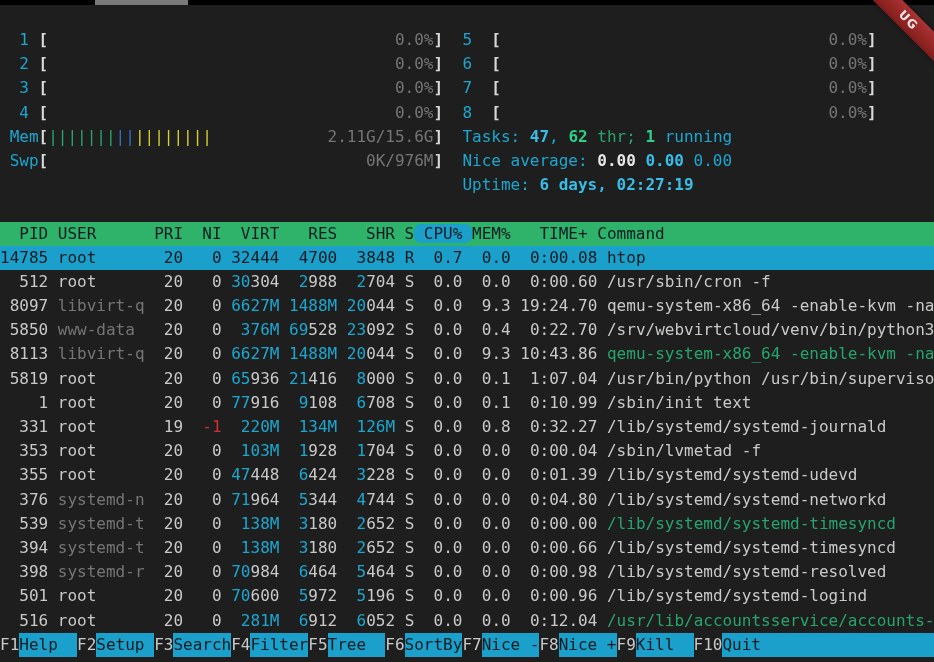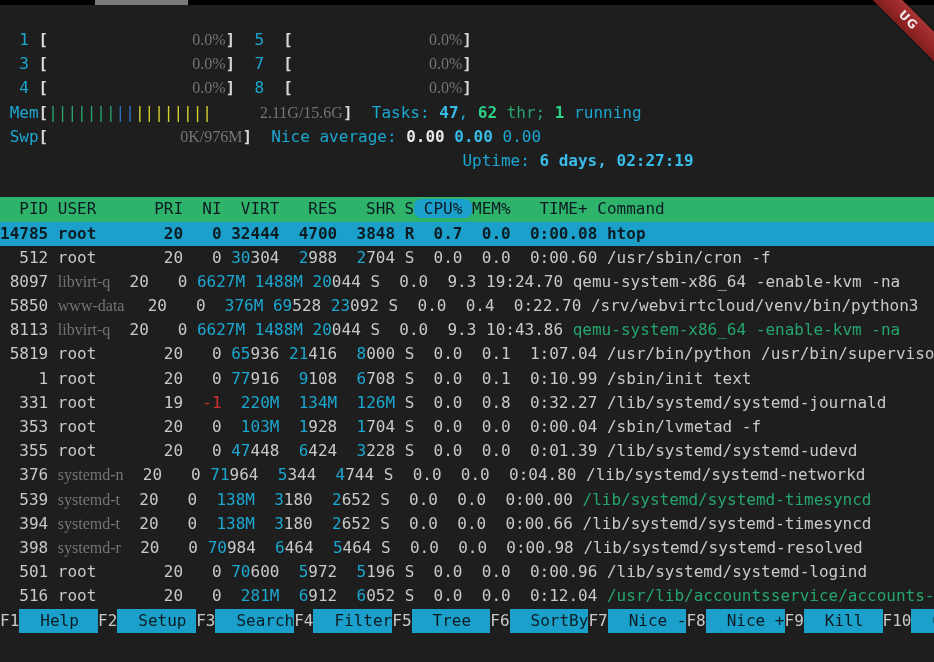--- a/index.html
+++ b/index.html
@@ -10,37 +10,37 @@
     font-size:16px;line-height:24.2px;color:var(--fg);
   }
   .topstrip{position:relative;height:5px;background:#000;}
   .toptab{position:absolute;top:0;left:95px;width:93px;height:5px;background:#7a7a7a;}
   .term{padding-top:23px;}
   .line{white-space:pre;height:24.2px;overflow:hidden;}
   .cyan{color:var(--cyan);}
   .bcyan{color:var(--bright-cyan);font-weight:bold;}
   .green{color:var(--green);}
   .bgreen{color:var(--bright-green);font-weight:bold;}
-  .dim{color:var(--dim);font-family:Liberation Serif, serif;}
+  .dim{color:var(--dim);}
   .fg{color:var(--fg);}
   .bwhite{color:var(--bright-white);font-weight:bold;}
   .red{color:var(--red);}
   .brk{color:#d8d8d8;font-weight:bold;}
   .pipe-g{color:var(--pipe-green);}
   .pipe-b{color:var(--pipe-blue);}
   .pipe-y{color:var(--pipe-yellow);}
   .thdr{background:var(--header-bg);color:var(--on-color);}
   .thdr span{color:var(--on-color);text-align:center;}
   .thdr .sorthdr{background:var(--sel-bg);border-radius:7px;}
   .row.selected{background:var(--sel-bg);}
-  .row.selected span{color:var(--on-color) !important;font-weight:bold;}
+  .row.selected span{color:var(--on-color) !important;font-weight:normal;}
   .fnbar{display:flex;height:24.2px;white-space:pre;}
   .fnitem{display:flex;flex:0 0 auto;align-items:center;}
   .fkey{color:var(--fg);background:var(--bg);}
-  .flabel{background:var(--sel-bg);color:var(--on-color);padding-left:21px;}
+  .flabel{background:var(--sel-bg);color:var(--on-color);}
   .fnfill{flex:1 1 auto;background:var(--sel-bg);}
   .ribbon{
     position:absolute;top:10px;right:-34px;width:120px;height:21px;
     transform:rotate(45deg);
     background:linear-gradient(180deg,#a93434 0%,#962626 55%,#801d1d 100%);
     color:#f1e7e7;text-align:center;
     font-family:"DejaVu Sans",sans-serif;font-size:12px;line-height:21px;
     font-weight:bold;letter-spacing:1px;
     box-shadow:0 0 4px rgba(0,0,0,.6);
   }
@@ -48,20 +48,21 @@
 </head>
 <body>
 
 <div class="screen" style="--bg: #1e1e1e; --fg: #c9c9c9; --dim: #757575; --cyan: #1ba7d0; --bright-cyan: #38bde8; --green: #25a56d; --bright-green: #2ad187; --red: #cd3131; --bright-white: #e8e8e8; --header-bg: #2fb36b; --sel-bg: #1aa0ca; --on-color: #0c1c22; --pipe-green: #28a56d; --pipe-blue: #2e72c8; --pipe-yellow: #d6cf2e;">
   <div class="topstrip">
     <div class="toptab"></div>
   </div>
   <div class="term">
     <div id="meter-area">
         <div class="line"><span class="cyan">  1 </span><span class="brk">[</span><span class="dim">                                    0.0%</span><span class="brk">]</span><span>  </span><span class="cyan">5  </span><span class="brk">[</span><span class="dim">                                  0.0%</span><span class="brk">]</span></div>
+        <div class="line"><span class="cyan">  2 </span><span class="brk">[</span><span class="dim">                                    0.0%</span><span class="brk">]</span><span>  </span><span class="cyan">6  </span><span class="brk">[</span><span class="dim">                                  0.0%</span><span class="brk">]</span></div>
         <div class="line"><span class="cyan">  3 </span><span class="brk">[</span><span class="dim">                                    0.0%</span><span class="brk">]</span><span>  </span><span class="cyan">7  </span><span class="brk">[</span><span class="dim">                                  0.0%</span><span class="brk">]</span></div>
         <div class="line"><span class="cyan">  4 </span><span class="brk">[</span><span class="dim">                                    0.0%</span><span class="brk">]</span><span>  </span><span class="cyan">8  </span><span class="brk">[</span><span class="dim">                                  0.0%</span><span class="brk">]</span></div>
         <div class="line"><span class="cyan"> Mem</span><span class="brk">[</span><span class="pipe-g">|||||||</span><span class="pipe-b">||</span><span class="pipe-y">||||||||</span><span class="dim">            2.11G/15.6G</span><span class="brk">]</span><span>  </span><span class="cyan">Tasks: </span><span class="bcyan">47</span><span class="cyan">, </span><span class="bgreen">62</span><span class="green"> thr; </span><span class="bgreen">1</span><span class="cyan"> running</span></div>
         <div class="line"><span class="cyan"> Swp</span><span class="brk">[</span><span class="dim">                                 0K/976M</span><span class="brk">]</span><span>  </span><span class="cyan">Nice average: </span><span class="bwhite">0.00</span><span> </span><span class="bcyan">0.00</span><span> </span><span class="cyan">0.00</span></div>
         <div class="line"><span>                                                </span><span class="cyan">Uptime: </span><span class="bcyan">6 days, 02:27:19</span></div>
         <div class="line"><span> </span></div>
       </div>
     <div id="table-area">
         <div class="line thdr"><span>  PID</span><span> USER     </span><span> PRI</span><span>  NI</span><span>  VIRT</span><span>   RES</span><span>   SHR</span><span> S</span><span class="sorthdr"> CPU% </span><span>MEM%</span><span>   TIME+ </span><span>Command</span></div>
         <div class="line row selected"><span class="fg">14785</span><span> </span><span class="fg">root     </span><span class="fg">  20 </span><span class="fg">  0</span><span> </span><span class="cyan">32</span><span class="fg">444</span><span> </span><span class="cyan"> 4</span><span class="fg">700</span><span> </span><span class="cyan"> 3</span><span class="fg">848</span><span class="fg"> R </span><span class="fg"> 0.7 </span><span class="fg"> 0.0 </span><span class="fg"> 0:00.08 </span><span class="fg">htop</span></div>

